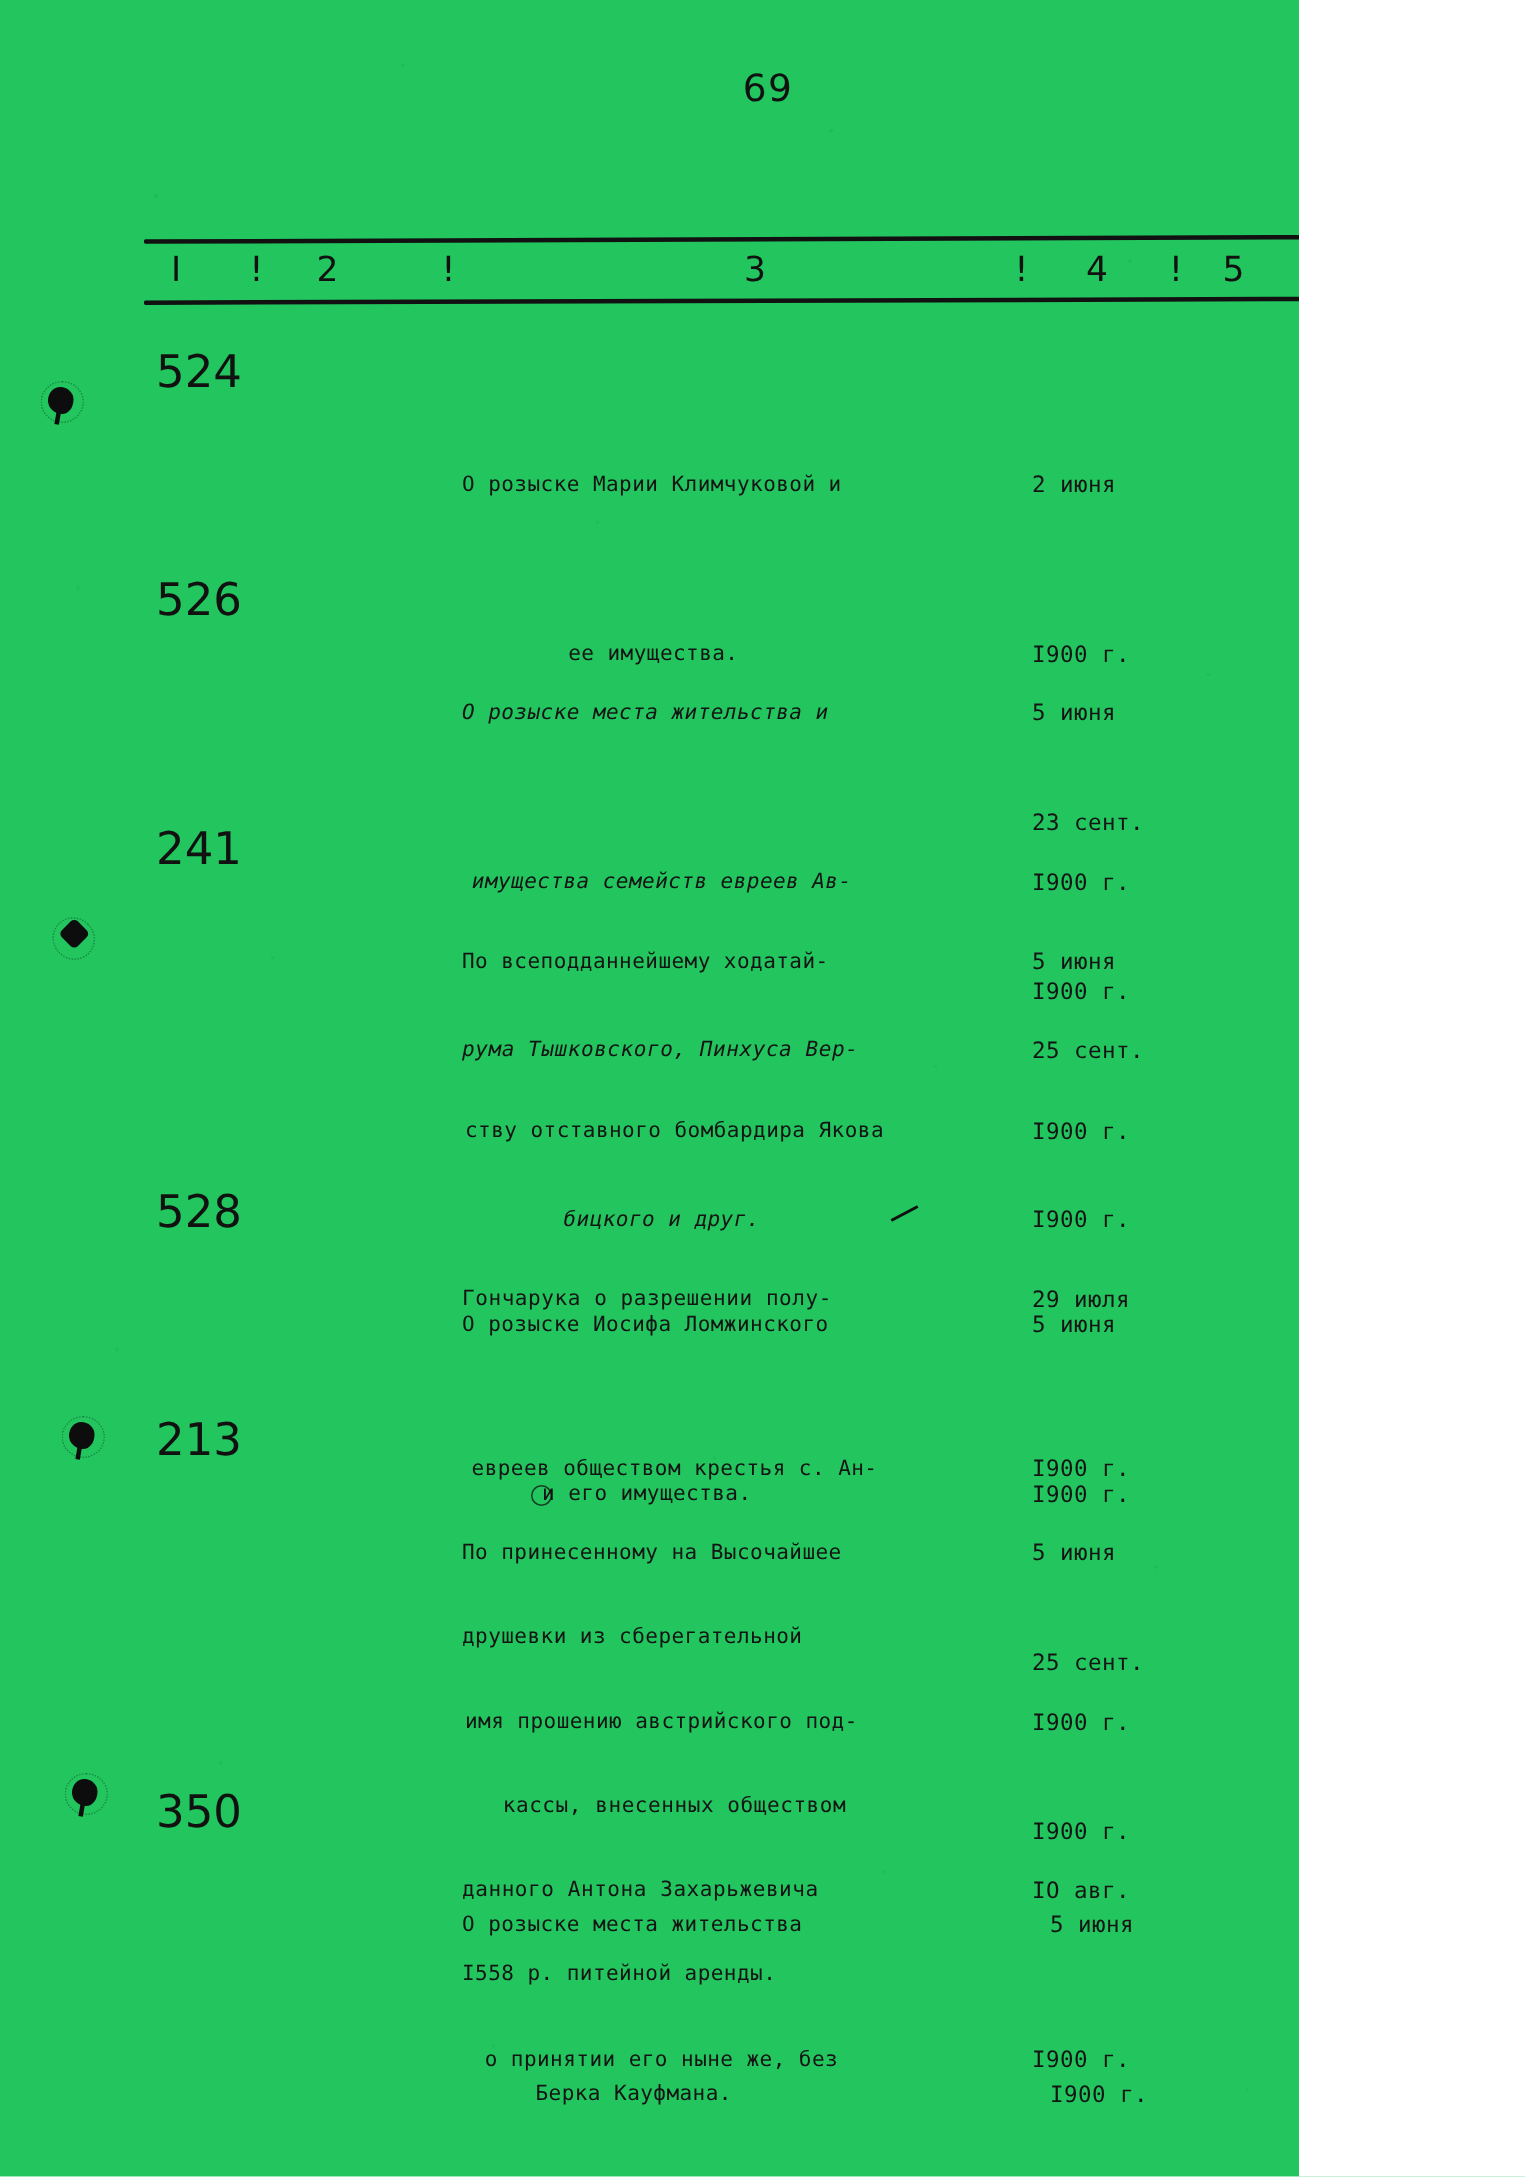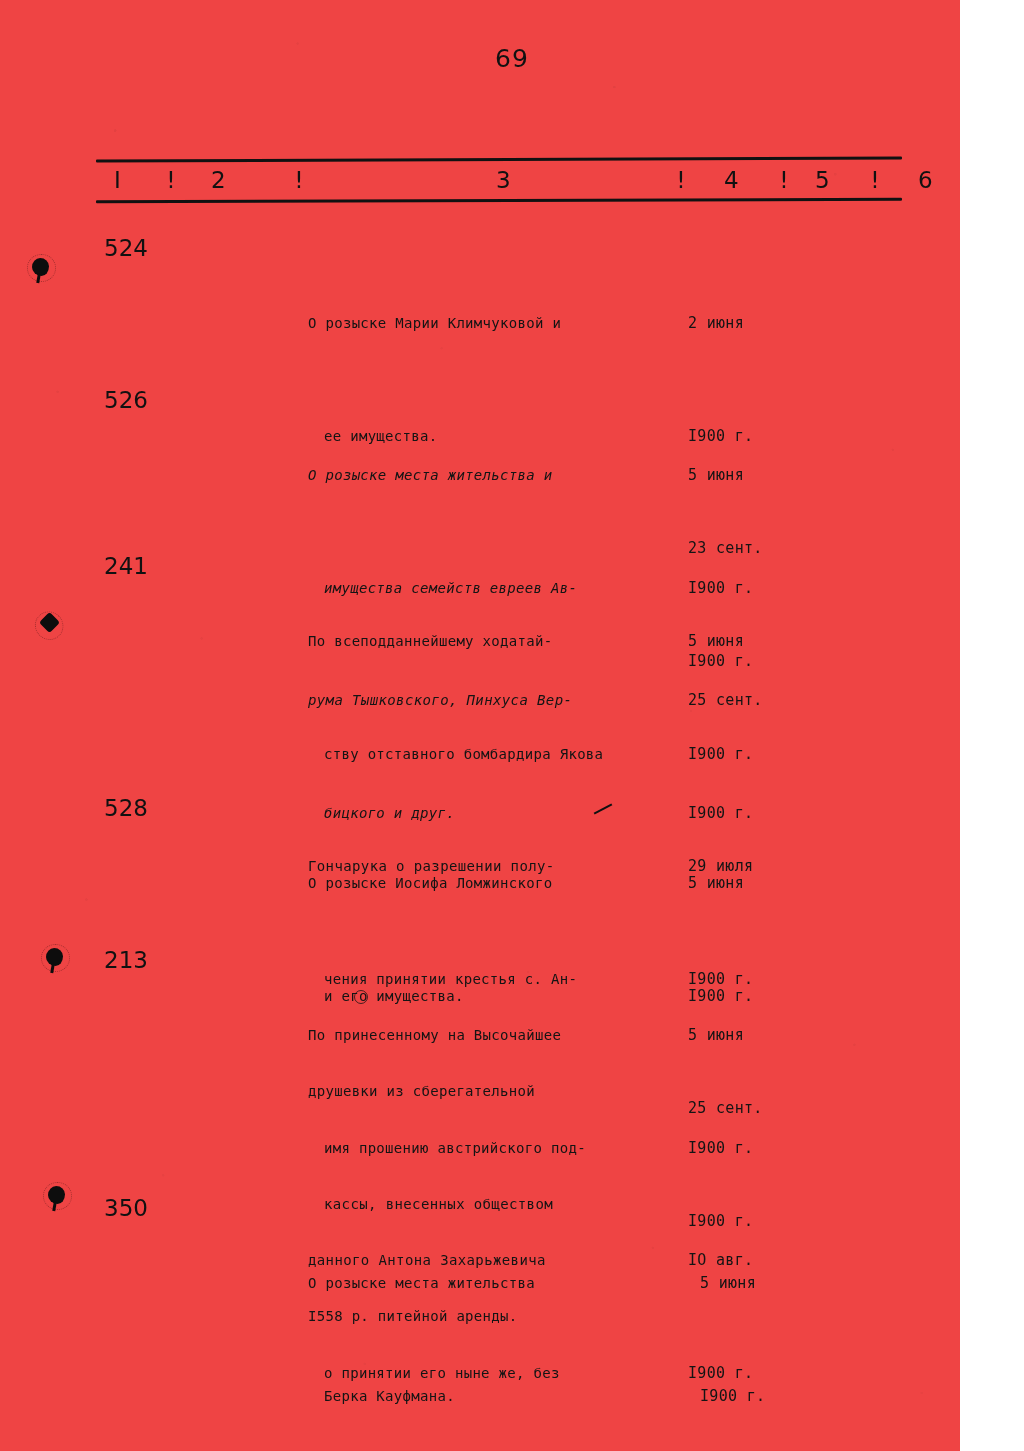--- a/index.html
+++ b/index.html
@@ -7,23 +7,23 @@
     margin: 0;
     padding: 0;
     background: #ffffff;
   }
   body {
     font-family: "DejaVu Sans Mono", monospace;
     color: #1a1a1a;
   }
   .page {
     position: relative;
-    width: 960px;
+    width: 866px;
     height: 1451px;
-    background: #ef4444;
+    background: #22c55e;
     overflow: hidden;
   }
 
   
   .paper-noise {
     position: absolute;
     inset: 0;
     pointer-events: none;
     background:
       radial-gradient(circle at 12% 9%, rgba(0,0,0,0.05) 0 1.1px, transparent 1.6px),
@@ -106,21 +106,21 @@
     position: absolute;
     left: 0;
     width: 1024px;
   }
   .entry-num {
     position: absolute;
     left: 104px;
     top: 0;
     width: 120px;
     font-family: "DejaVu Sans", sans-serif;
-    font-size: 23px;
+    font-size: 30px;
     line-height: 37.5px;
     color: #111;
     white-space: nowrap;
   }
   .entry-body {
     position: absolute;
     top: 0;
     font-size: 14px;
     line-height: 37.5px;
     letter-spacing: 0.3px;
@@ -132,21 +132,21 @@
     top: 0;
     font-size: 15px;
     line-height: 37.5px;
     letter-spacing: 0.3px;
     color: #141414;
     white-space: pre;
   }
   .line { display: block; height: 37.5px; }
 
   
-  .entry-body .line:nth-child(2n)   { margin-left: 16px; }
+  .entry-body .line:nth-child(2n)   { margin-left: 2px; text-align: center; }
   .entry-body .line:nth-child(3n)   { letter-spacing: 0.38px; }
 
   
   .ink-mark {
     position: absolute;
     width: 17px;
     height: 18px;
     background: #0d0d0d;
     border-radius: 48% 52% 44% 56% / 50% 46% 54% 50%;
   }
@@ -263,21 +263,21 @@
       <span class="line">I900 г.</span>
     </div>
   </div>
 
   <div class="entry" style="top:548px;">
     <div class="entry-num">241</div>
     <div class="entry-body" style="left:308px;">
       <span class="line">По всеподданнейшему ходатай-</span>
       <span class="line">ству отставного бомбардира Якова</span>
       <span class="line">Гончарука о разрешении полу-</span>
-      <span class="line">чения принятии крестья с. Ан-</span>
+      <span class="line">евреев обществом крестья с. Ан-</span>
       <span class="line">друшевки из сберегательной</span>
       <span class="line">кассы, внесенных обществом</span>
       <span class="line">I558 р. питейной аренды.</span>
     </div>
     <div class="entry-dates" style="left:688px;">
       <span class="line">5 июня</span>
       <span class="line">I900 г.</span>
       <span class="line">29 июля</span>
       <span class="line">I900 г.</span>
     </div>

